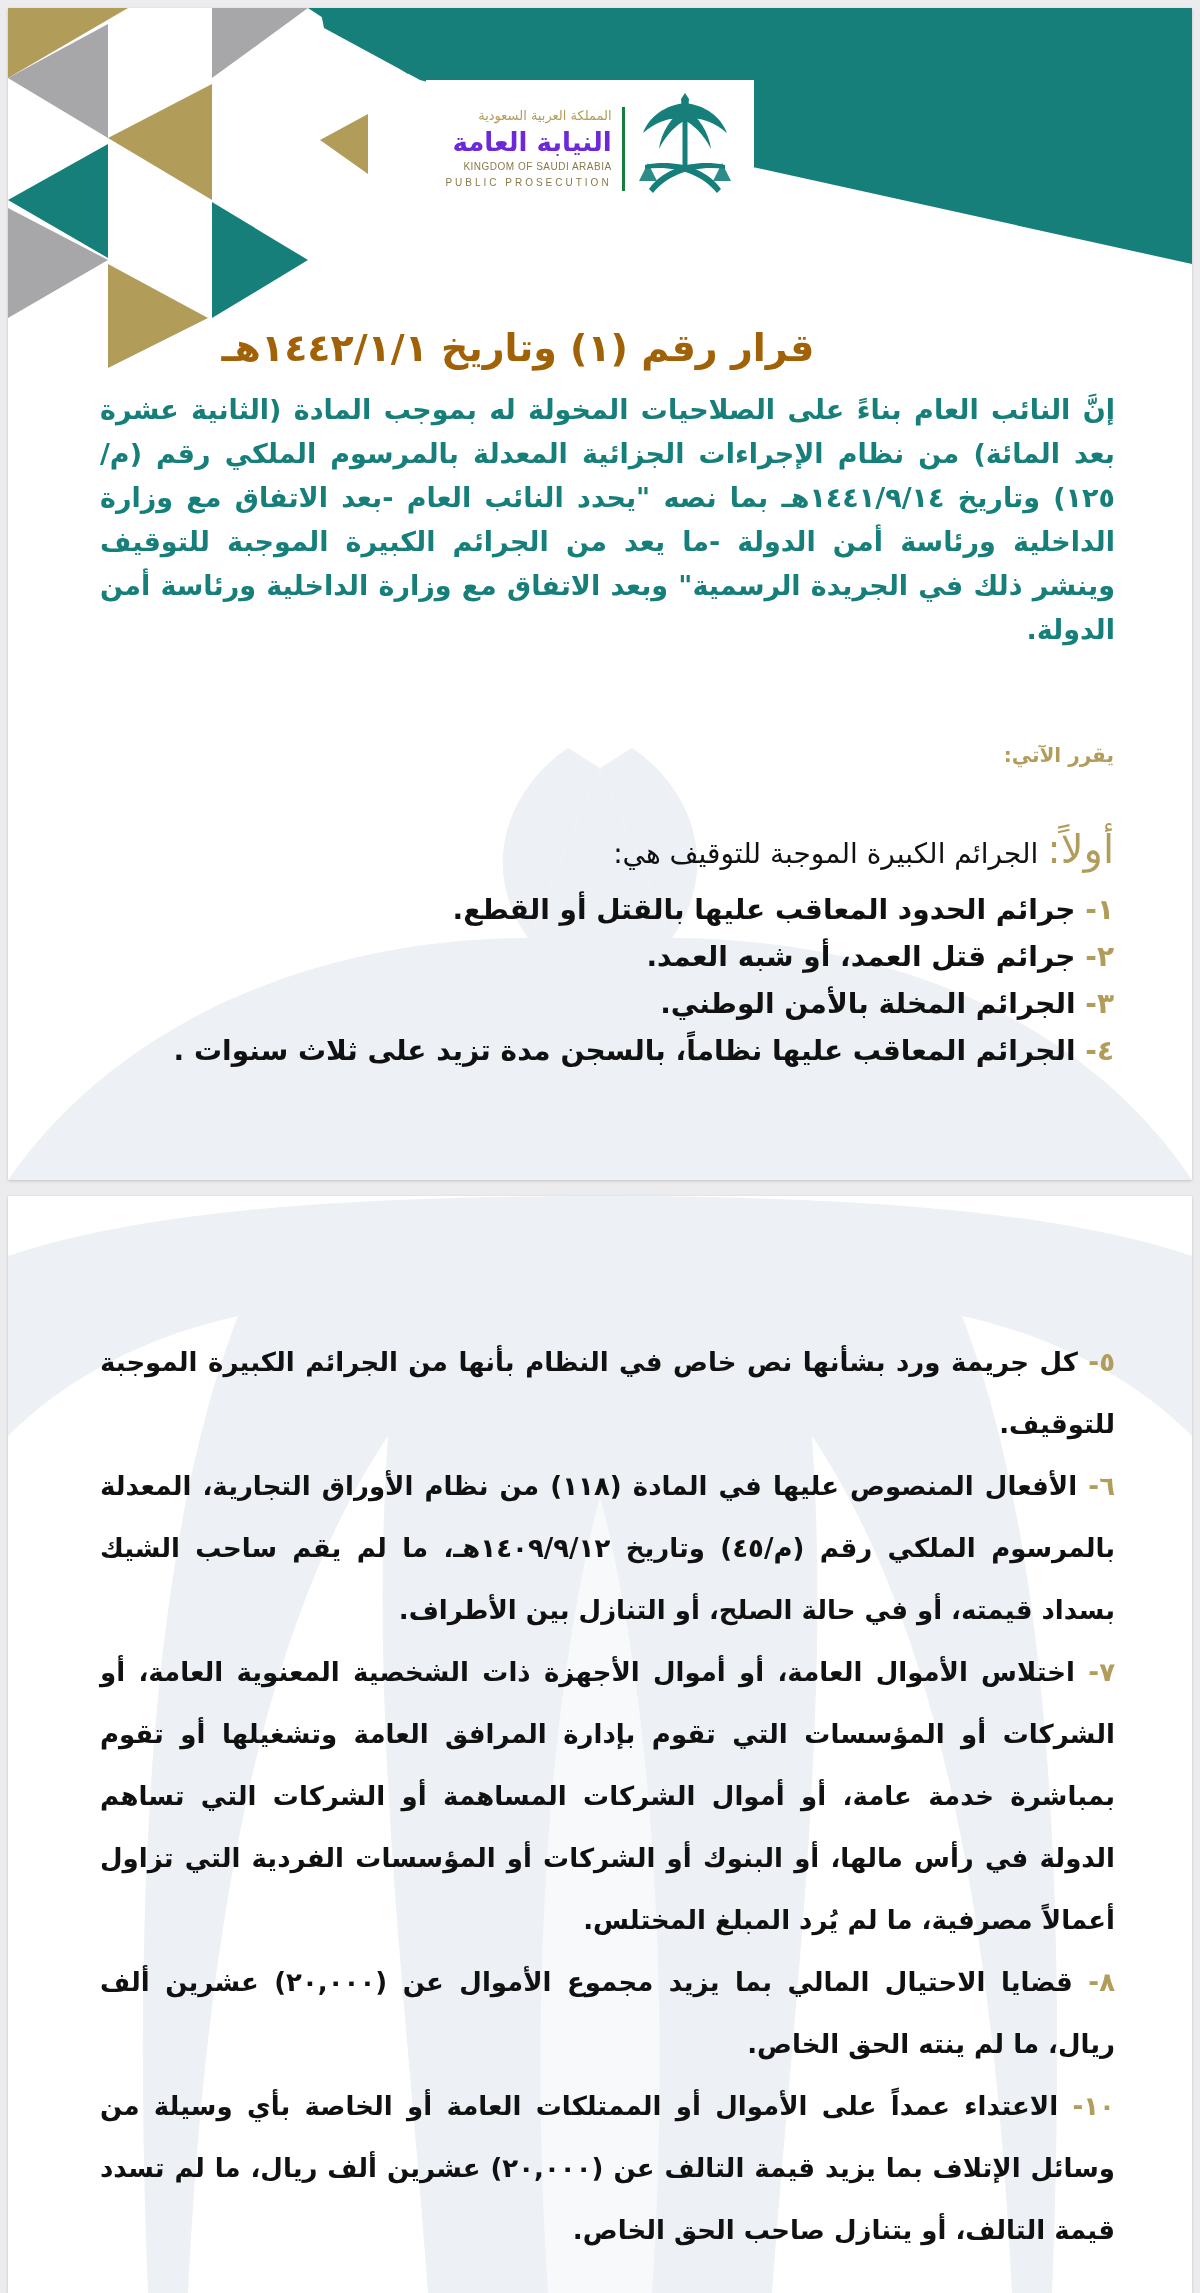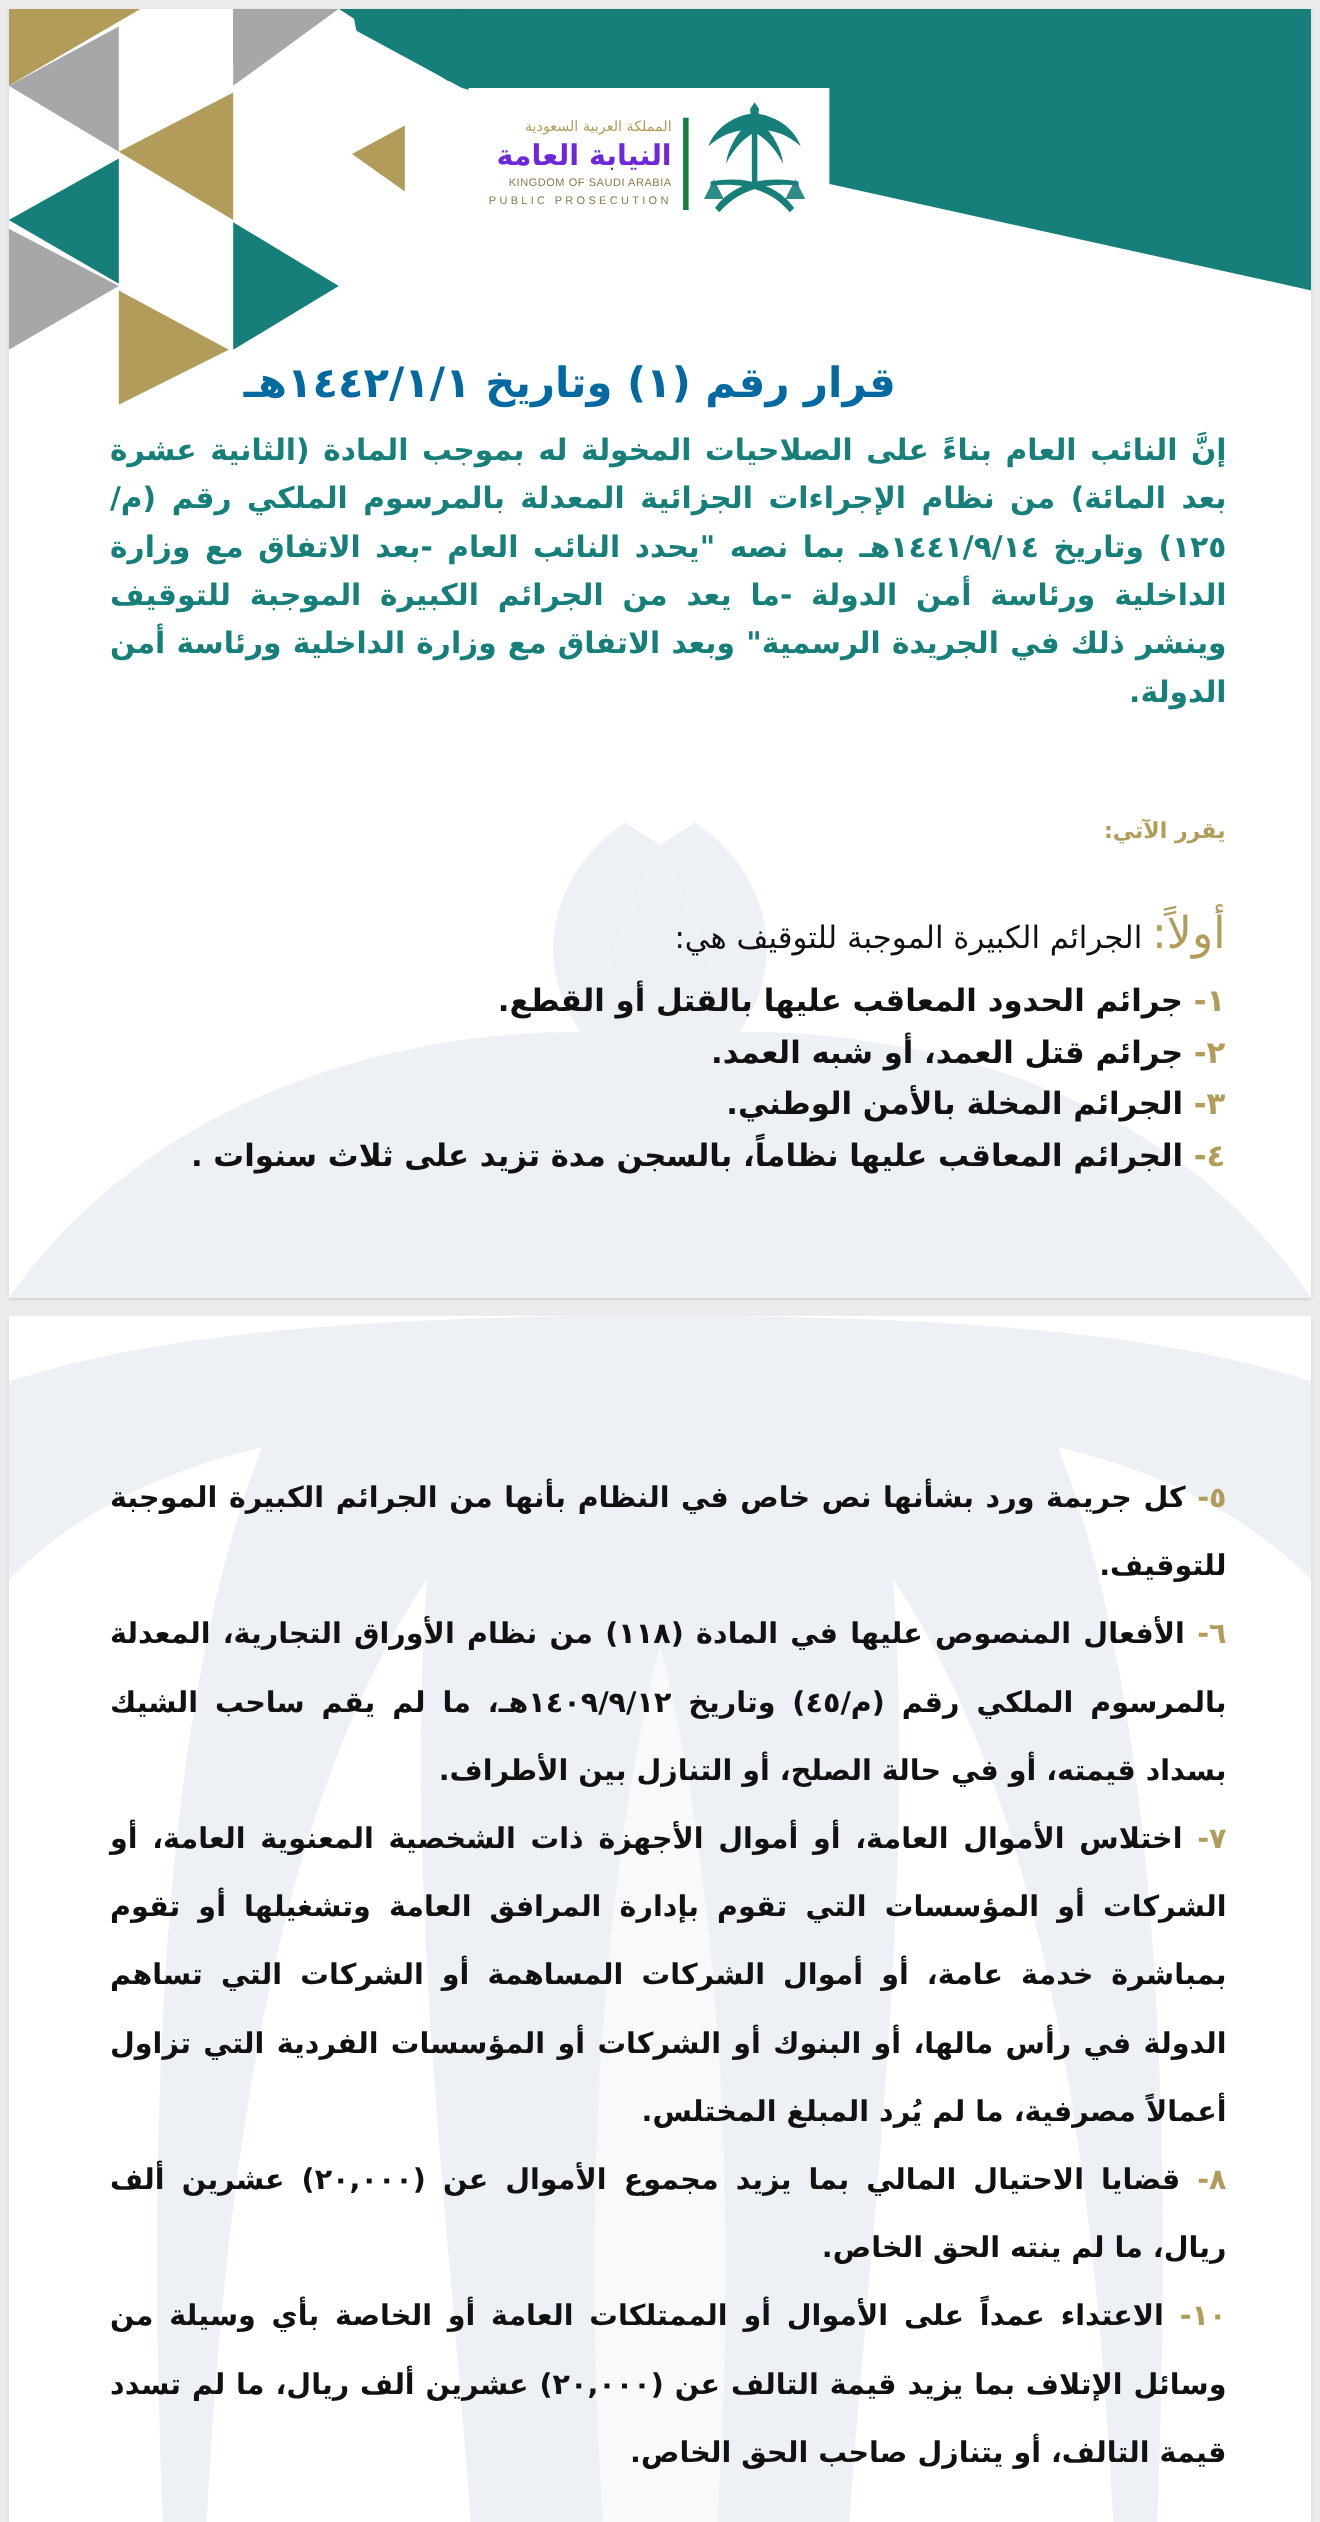--- a/index.html
+++ b/index.html
@@ -12,28 +12,28 @@
     box-shadow:0 1px 3px rgba(0,0,0,0.18); overflow:hidden;
   }
   #page1 { top:8px; height:1172px; }
   #page2 { top:1196px; height:1097px; }
   .watermark { position:absolute; left:0; top:0; width:100%; height:100%; z-index:0; }
   .deco { position:absolute; left:0; top:0; z-index:1; }
   .logo-box {
     position:absolute; left:418px; top:72px; width:328px; height:138px; background:#fff; z-index:2;
     display:flex; flex-direction:row; align-items:center; justify-content:center;
   }
-  .logo-text { text-align:right; padding-right:10px; border-right:5px solid #15803d; margin-right:10px; }
+  .logo-text { text-align:right; padding-right:10px; border-right:3px solid #15803d; margin-right:10px; }
   .logo-ar-small { color:#b29c5a; font-size:13px; line-height:18px; direction:rtl; }
   .logo-ar-big { color:#6d28d9; font-size:26px; font-weight:bold; line-height:34px; direction:rtl; }
   .logo-en { color:#8a7a4a; font-size:10px; line-height:16px; letter-spacing:0.5px; font-family:"Liberation Sans", sans-serif; }
   .logo-en.spaced { letter-spacing:3px; }
   .title {
     position:absolute; z-index:3; top:318px; left:0; width:1020px; text-align:center; direction:rtl;
-    color:#0369a1; font-size:38px; font-weight:bold;
+    color:#a16207; font-size:38px; font-weight:bold;
   }
   .preamble {
     position:absolute; z-index:3; top:380px; left:92px; width:1015px;
     direction:rtl; text-align:justify; text-align-last:right;
     color:#167f7a; font-size:27px; font-weight:bold; line-height:44px;
   }
   .decides {
     position:absolute; z-index:3; top:735px; right:78px; direction:rtl;
     color:#b29c5a; font-size:20px; font-weight:bold;margin-left:42px;
   }

